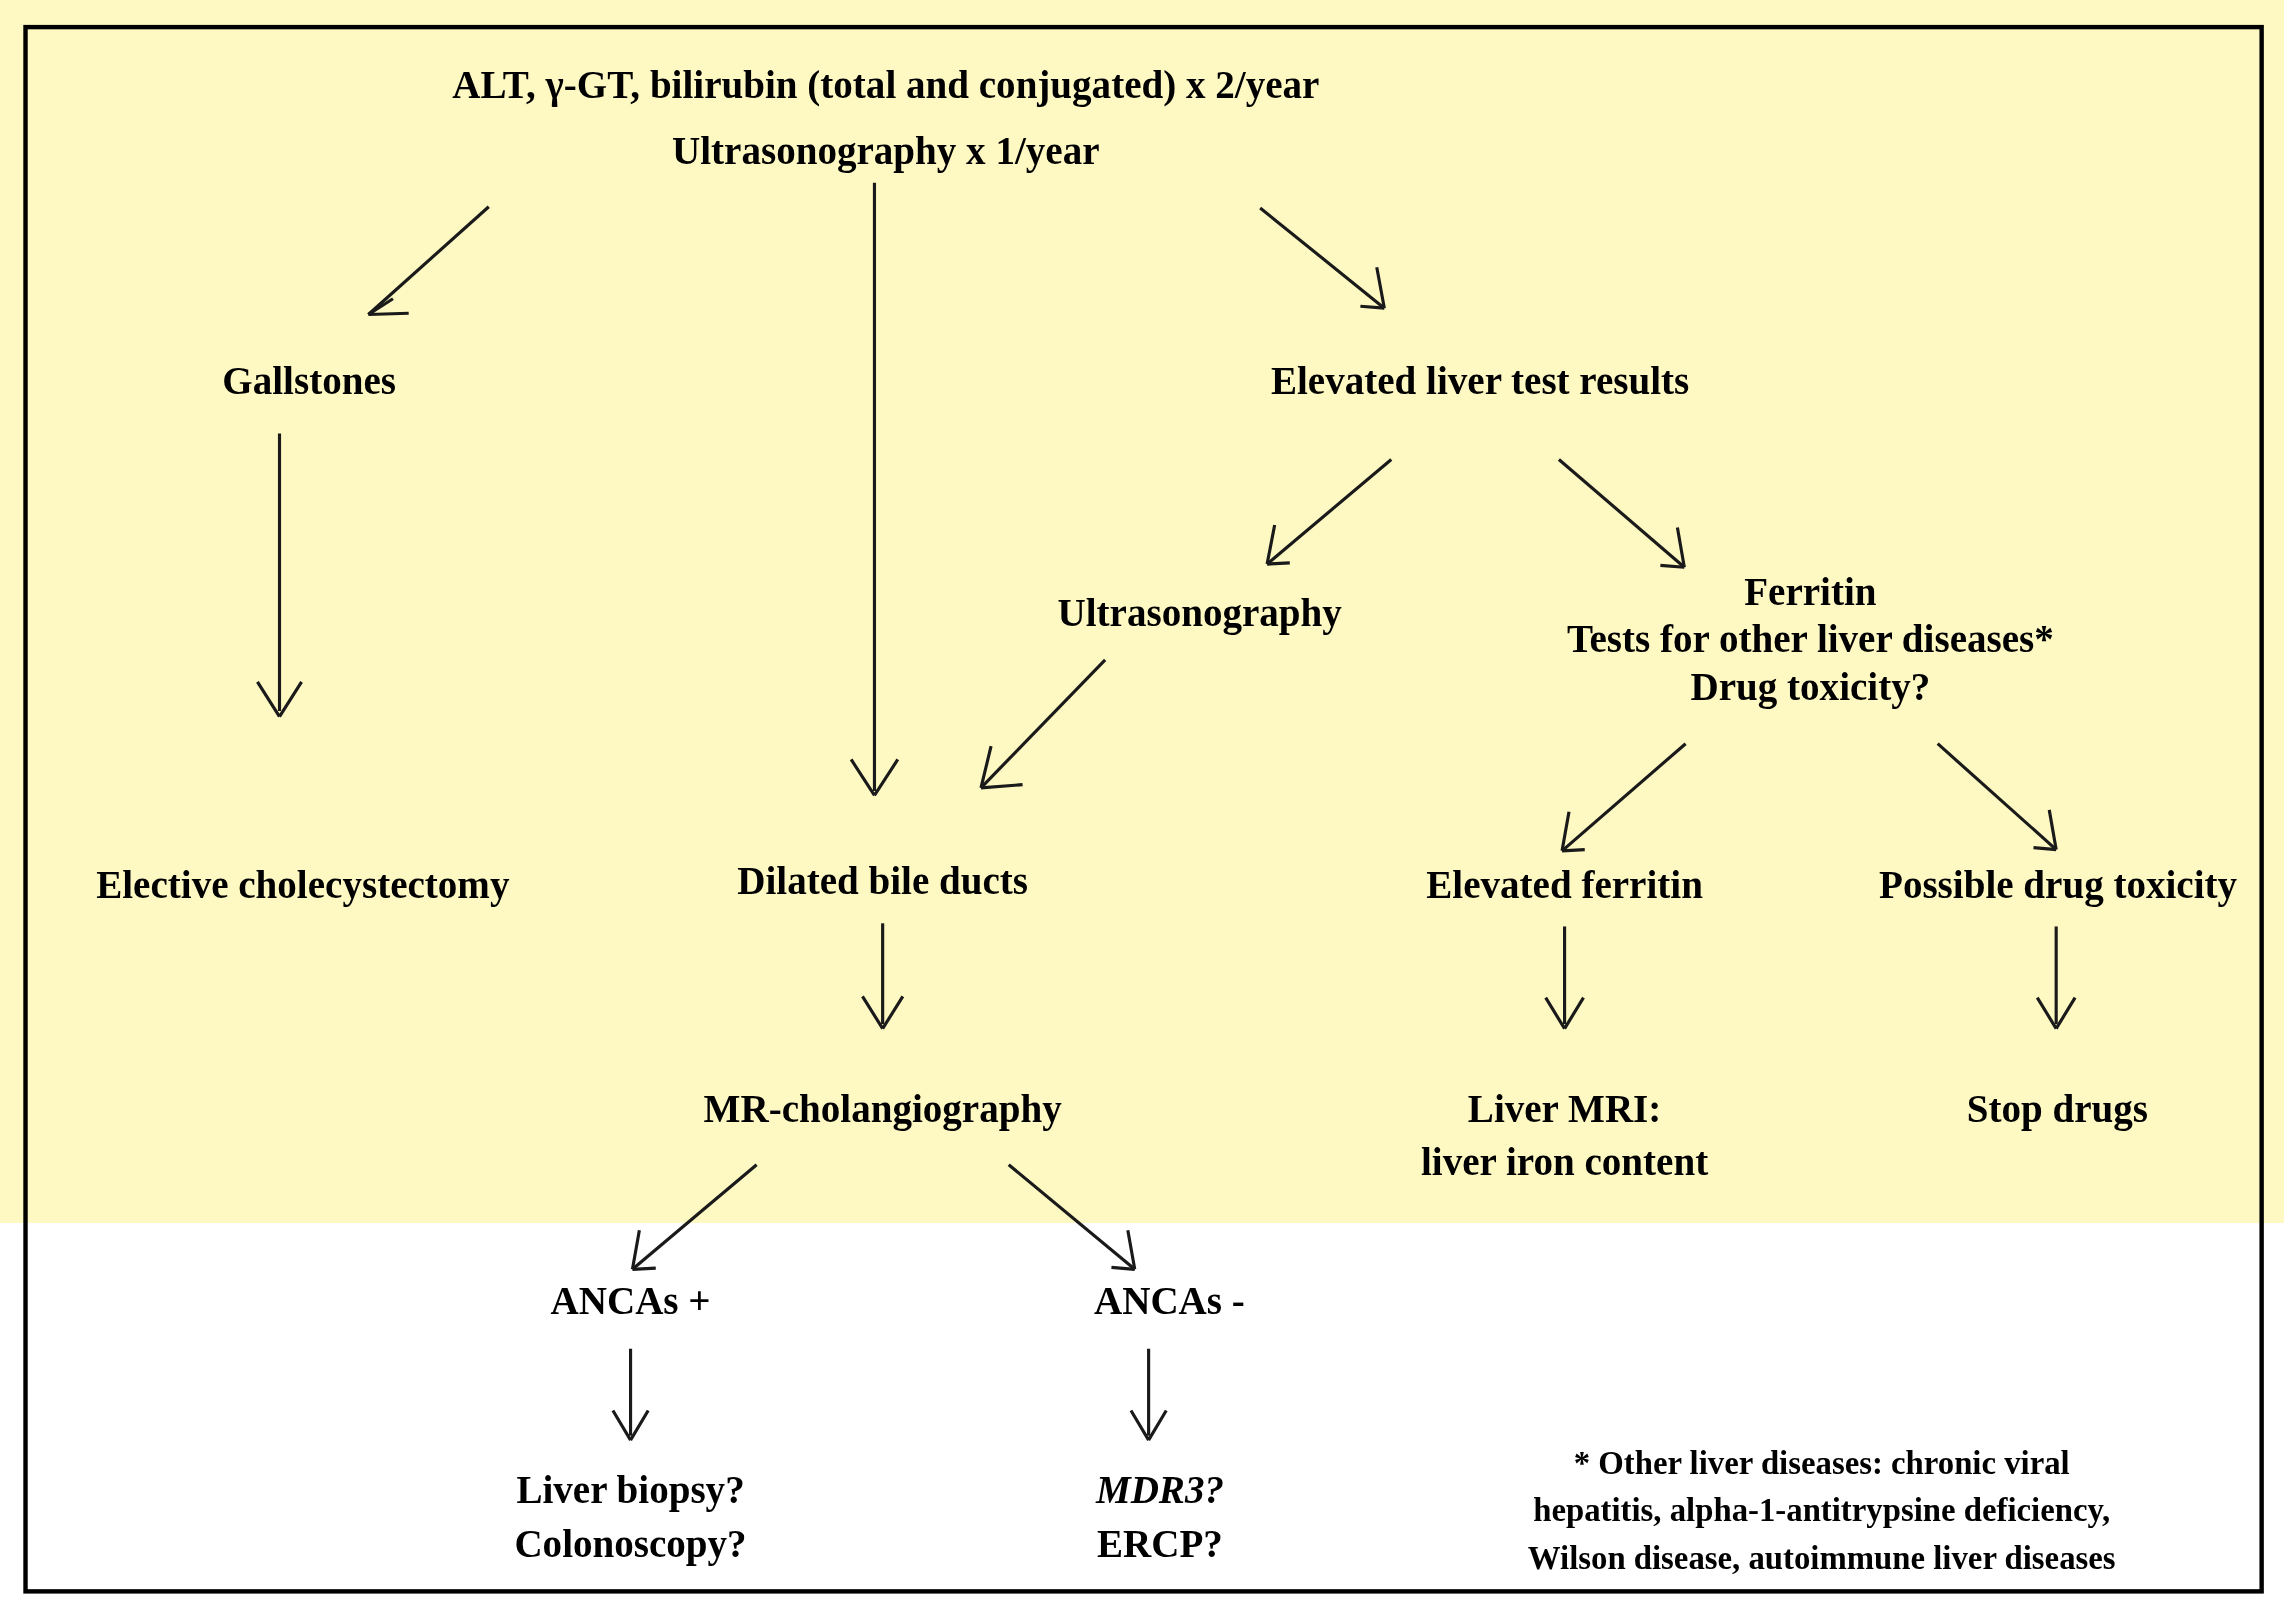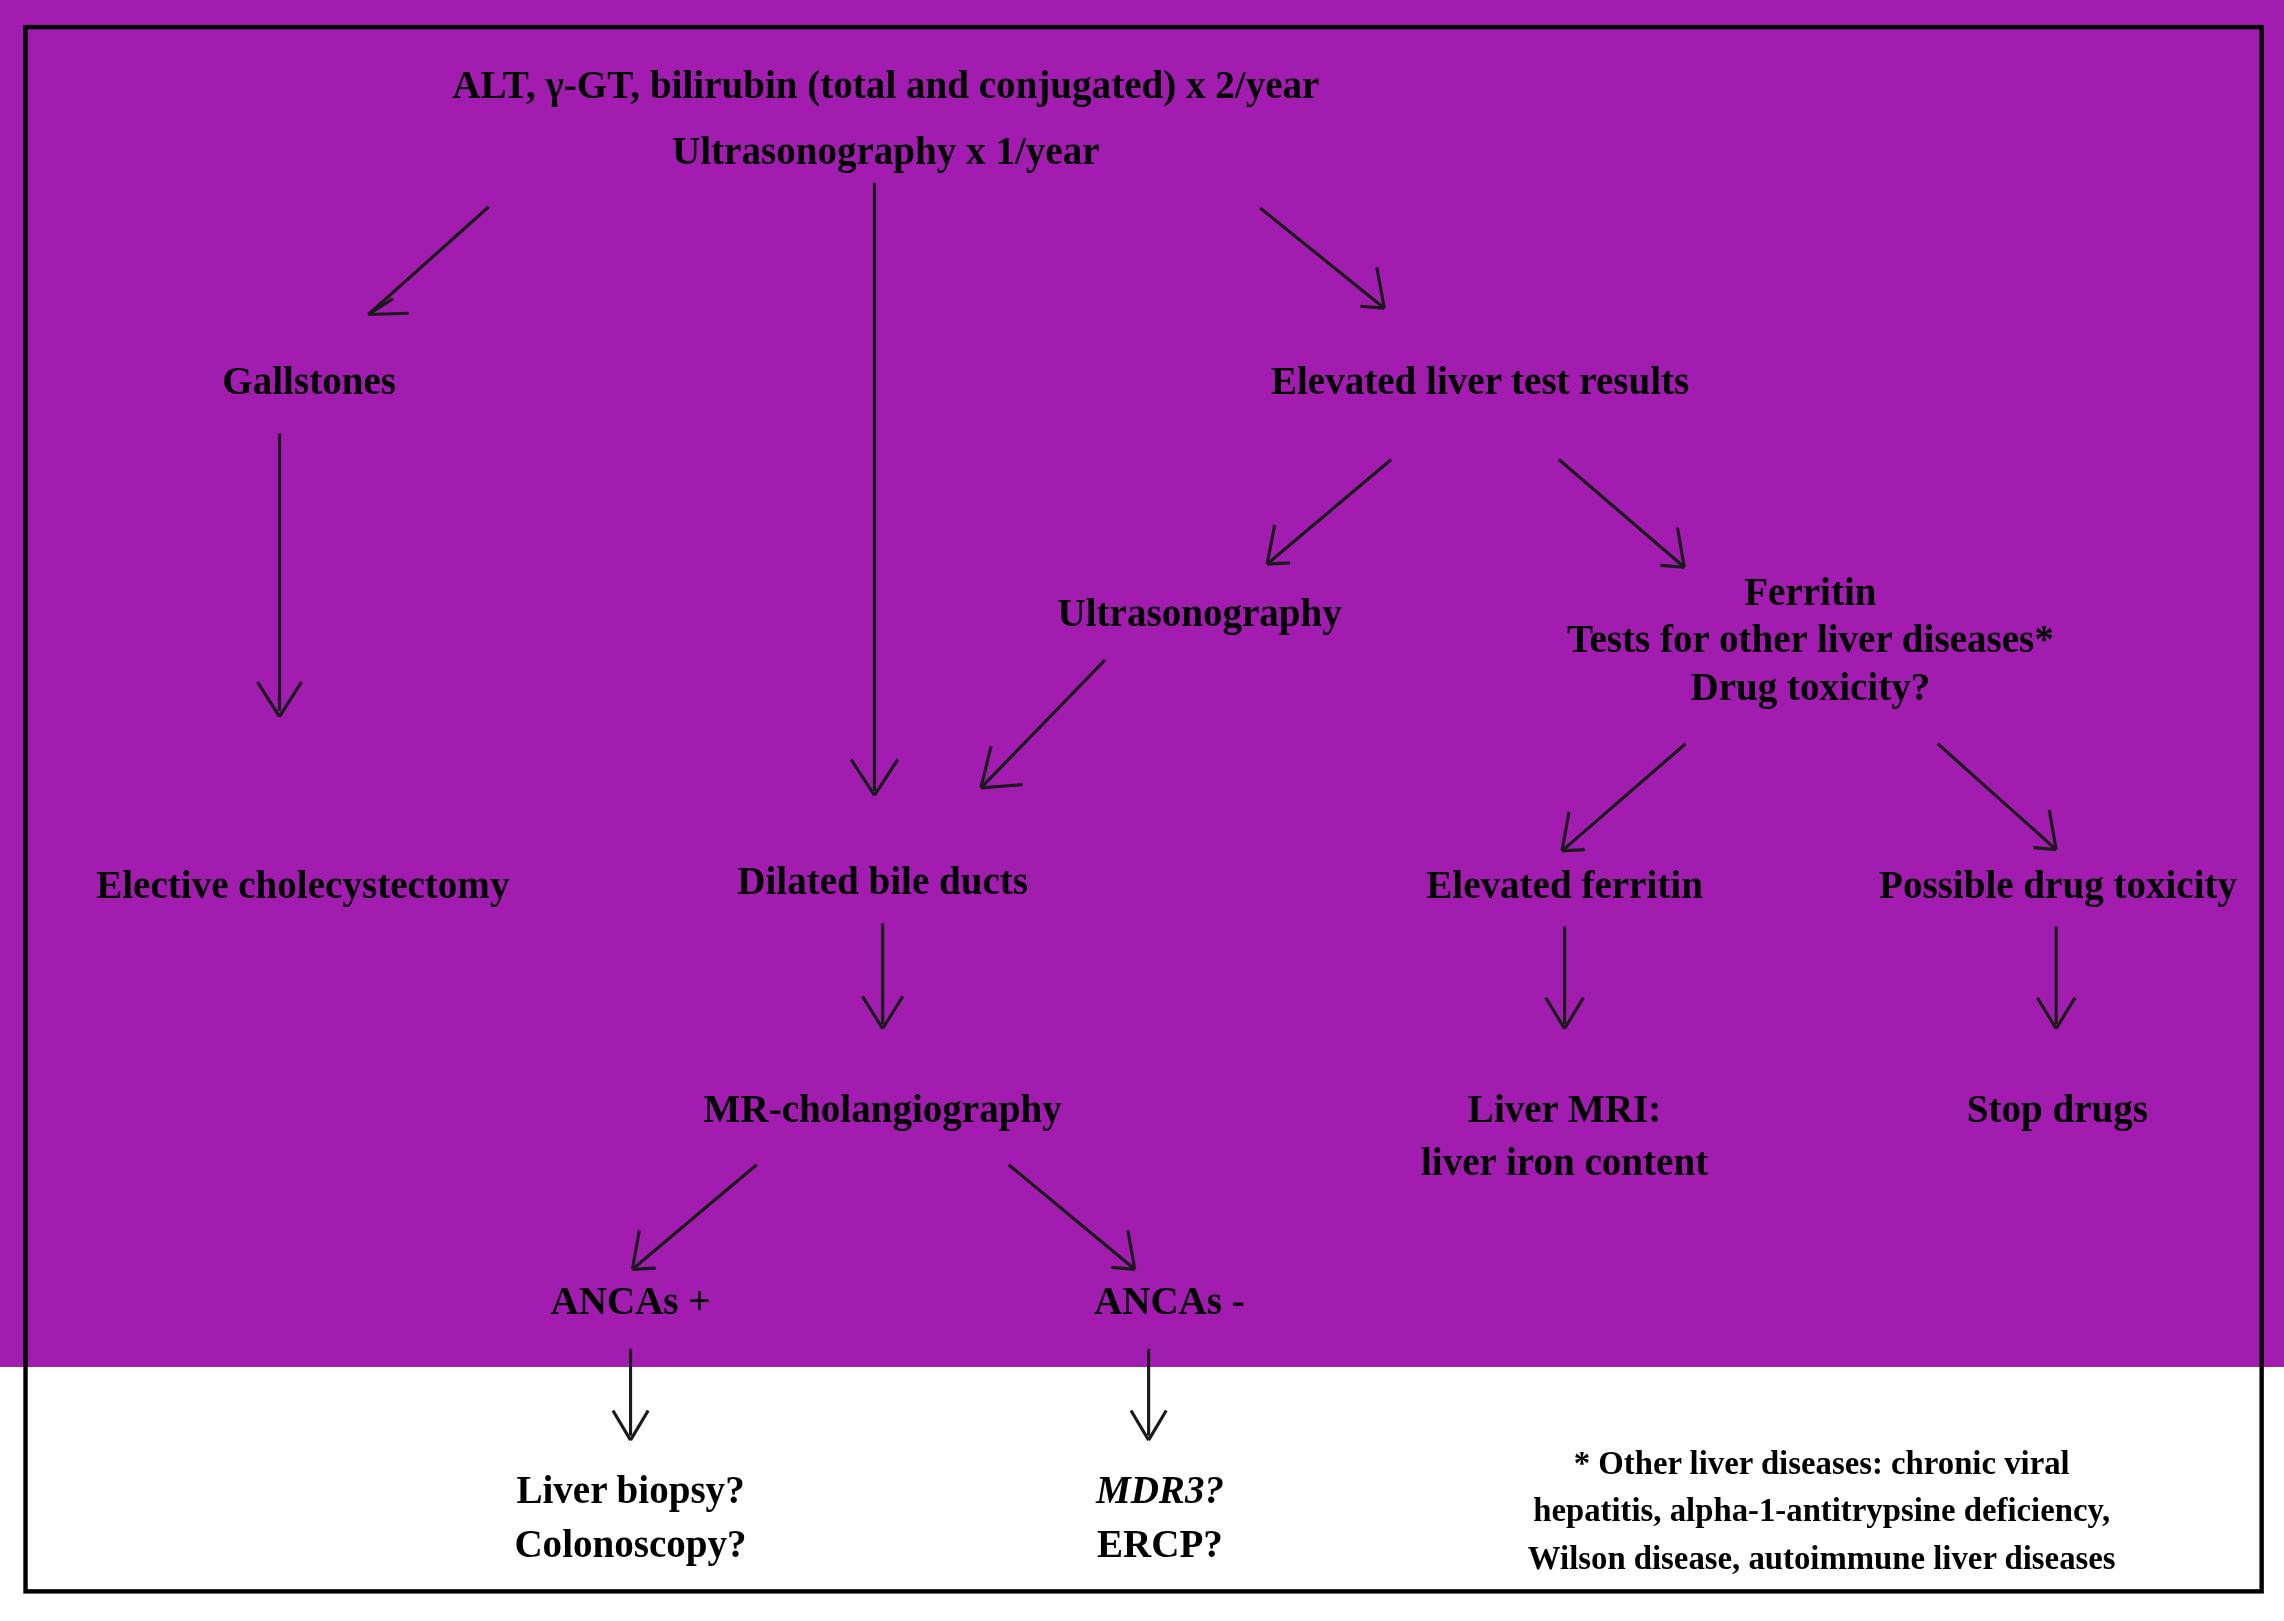--- a/index.html
+++ b/index.html
@@ -9,22 +9,22 @@
   }
   body {
     width: 2284px;
     height: 1621px;
     font-family: "Liberation Serif", "DejaVu Serif", serif;
     overflow: hidden;
   }
   #figure-root {
     position: relative;
     width: 2284px;
-    height: 1367px;
-    background: #a21caf;
+    height: 1223px;
+    background: #fef9c3;
   }
   #flow-svg {
     position: absolute;
     left: 0;
     top: 0;
     width: 2284px;
     height: 1621px;
   }
   .node-text {
     font-family: "Liberation Serif", "DejaVu Serif", serif;

